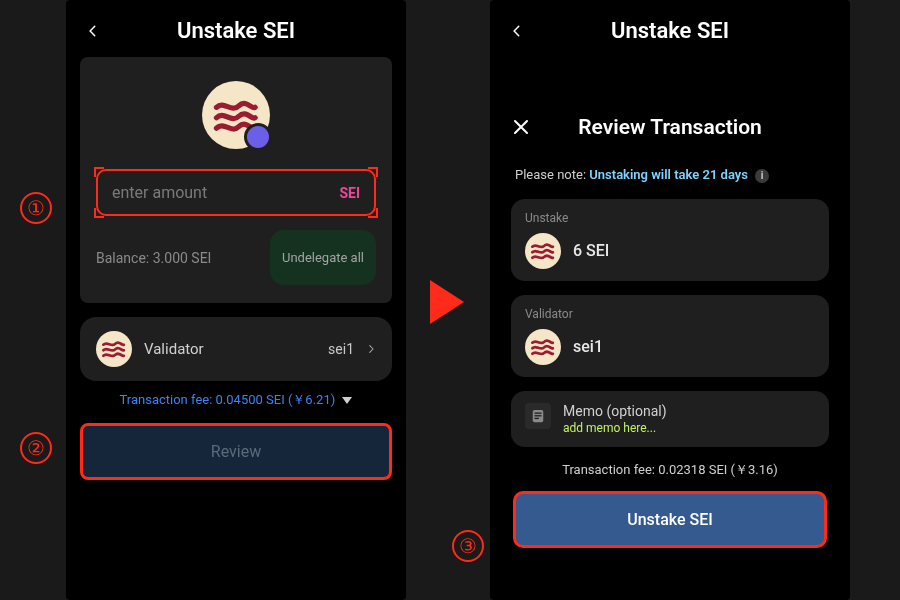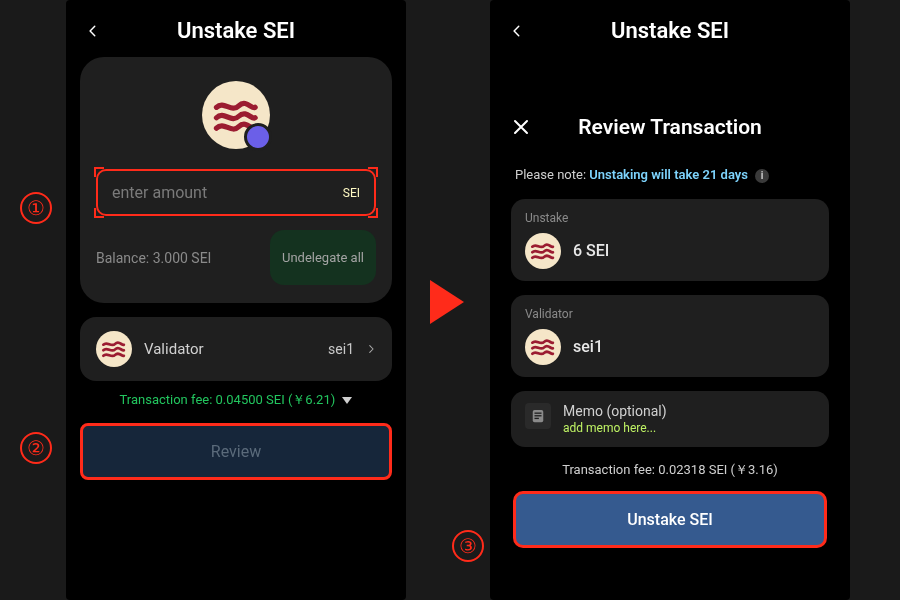--- a/index.html
+++ b/index.html
@@ -37,21 +37,21 @@
     flex:1;
     text-align:center;
     font-size: 22px;
     font-weight: 600;
     color: #fff;
     margin-left:-22px;
   }
 
   .card {
     background:#1f1f1f;
-    border-radius:24px;
+    border-radius:8px;
     margin:0 14px 14px;
     padding:18px 16px;
   }
 
   .coin-big {
     width:68px;height:68px;border-radius:50%;
     margin:6px auto 20px;
     position:relative;
     background:#f5e6c8;
     display:flex;align-items:center;justify-content:center;
@@ -77,21 +77,21 @@
 
   .amount-row {
     border:2px solid #ff2b1a;
     border-radius:10px;
     padding:12px 14px;
     display:flex;align-items:center;justify-content:space-between;
     background:#1f1f1f;
     position:relative;
   }
   .amount-row .ph { color:#7a7a7a; font-size:16px; }
-  .amount-row .unit { color:#fef9c3; font-size:12px; font-weight:400; }
+  .amount-row .unit { color:#ec4899; font-size:14px; font-weight:700; }
   .corner{position:absolute;width:10px;height:10px;border:2px solid #ff2b1a;}
   .corner.tl{top:-4px;left:-4px;border-right:none;border-bottom:none;}
   .corner.tr{top:-4px;right:-4px;border-left:none;border-bottom:none;}
   .corner.bl{bottom:-4px;left:-4px;border-right:none;border-top:none;}
   .corner.br{bottom:-4px;right:-4px;border-left:none;border-top:none;}
 
   .balance-row{
     display:flex;align-items:center;justify-content:space-between;
     margin-top:14px;
     font-size:14px;
@@ -114,21 +114,21 @@
     display:flex;align-items:center;gap:12px;
     cursor:pointer;
   }
   .validator-card .vlabel{color:#d0d0d0;font-size:15px;}
   .validator-card .spacer{flex:1;}
   .validator-card .vname{color:#c8c8c8;font-size:14px;}
   .chev{width:10px;height:10px;}
 
   .tx-fee{
     text-align:center;
-    color:#22c55e;
+    color:#3b82f6;
     font-size:13px;
     margin:10px 12px 14px;
   }
   .caret-down{display:inline-block;vertical-align:middle;margin-left:4px;}
 
   .review-btn{
     margin:0 14px;
     border:3px solid #ff2b1a;
     border-radius:8px;
     background:#16263a;

